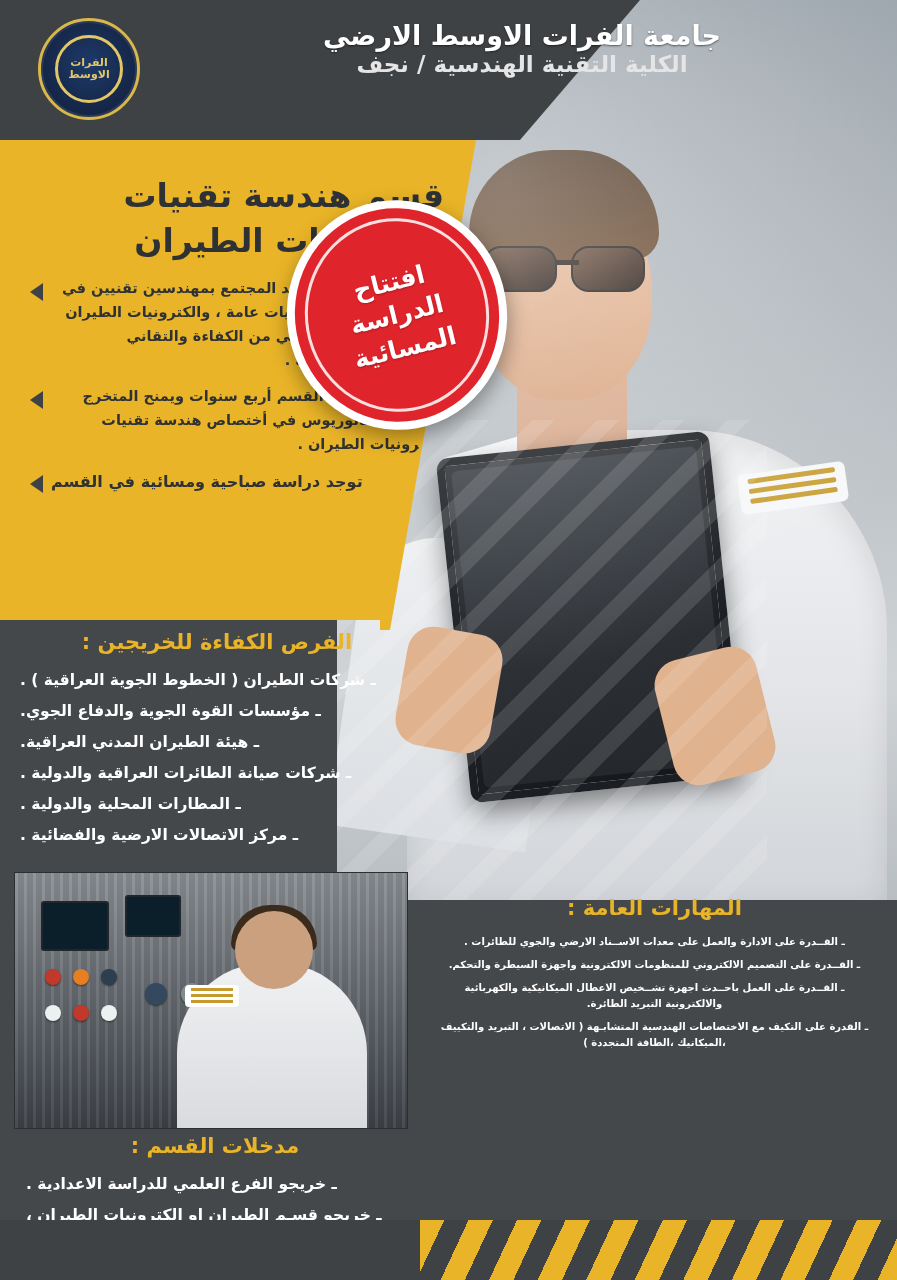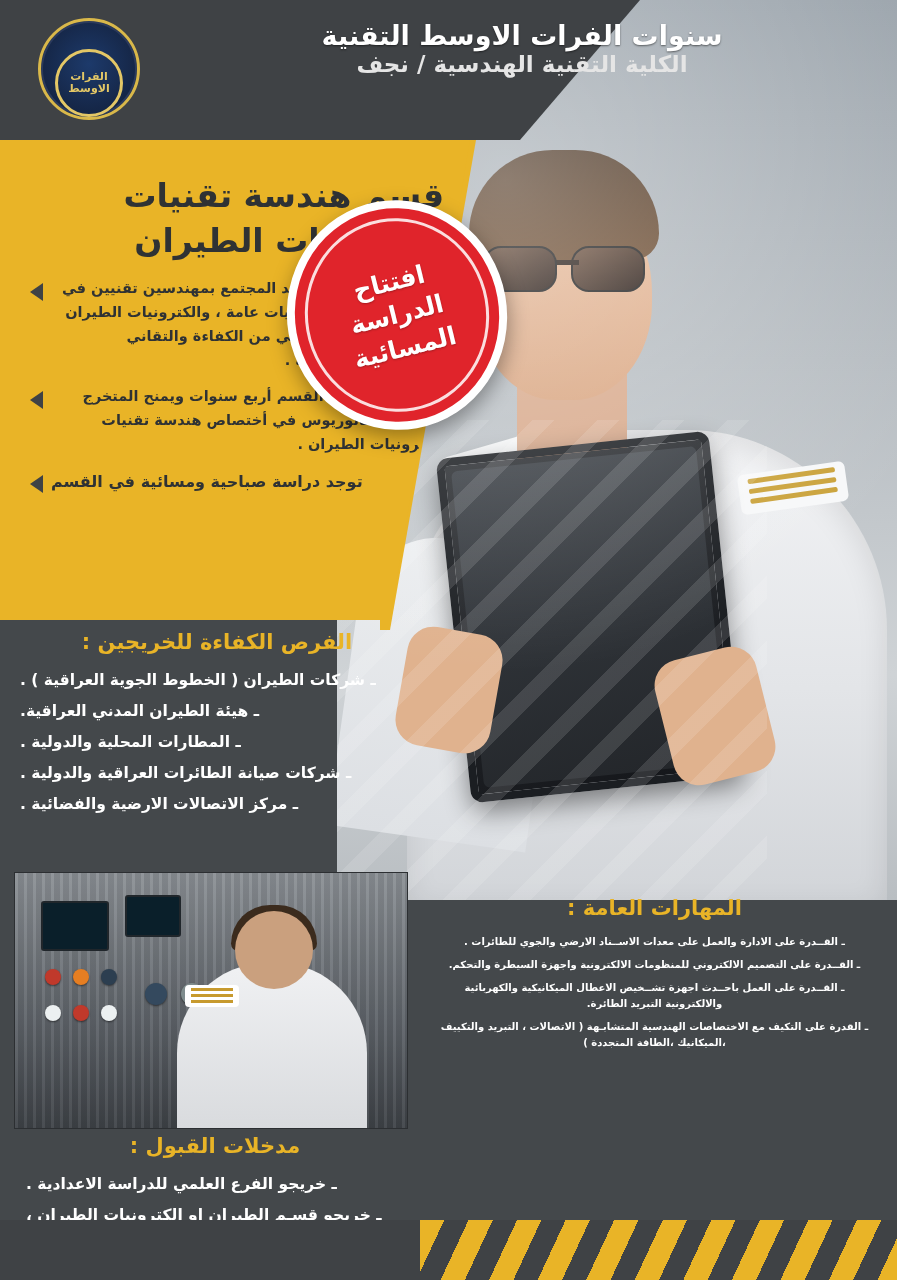--- a/index.html
+++ b/index.html
@@ -115,21 +115,21 @@
     position:absolute;top:0;left:0;width:640px;height:140px;
     background:#3f4245;
     clip-path:polygon(0 0, 640px 0, 520px 140px, 0 140px);
   }
   .logo{
     position:absolute;top:18px;right:calc(897px - 140px);
     width:96px;height:96px;border-radius:50%;
     background:radial-gradient(circle at 50% 45%,#1d3a6b 0%,#16284a 60%,#0f1d38 100%);
     border:3px solid #d9b84a;
     box-shadow:0 0 0 2px #2b3a5c inset;
-    display:flex;align-items:flex-end;justify-content:center;
+    display:flex;align-items:center;justify-content:center;
   }
   .logo .ring{
     width:62px;height:62px;border-radius:50%;
     border:3px solid #e3c766;
     display:flex;align-items:center;justify-content:center;
     color:#e3c766;font-size:11px;font-weight:bold;text-align:center;line-height:1.1;
   }
   .header-text{
     position:absolute;top:20px;right:160px;width:430px;text-align:center;
   }
@@ -299,21 +299,21 @@
       <div class="hand-r"></div>
     </div>
     <div class="stripes"></div>
   </div>
 
   <div class="header-bar"></div>
   <div class="logo">
     <div class="ring">الفرات الاوسط</div>
   </div>
   <div class="header-text">
-    <div class="line1">سنوات الفرات الاوسط التقنية</div>
+    <div class="line1">جامعة الفرات الاوسط الارضي</div>
     <div class="line2">الكلية التقنية الهندسية / نجف</div>
   </div>
 
   <div class="yellow-edge"></div>
 
   <div class="yellow-block">
     <div class="inner">
       <div class="dept-title">قسم هندسة تقنيات الكترونيات الطيران</div>
 
       <div class="bullet-row">
@@ -336,23 +336,24 @@
     <div class="txt">
       <span>افتتاح</span>
       <span>الدراسة</span>
       <span>المسائية</span>
     </div>
   </div>
 
   <div class="jobs">
     <div class="sec-title">الفرص الكفاءة للخريجين :</div>
     <div class="list-item">ـ شركات الطيران ( الخطوط الجوية العراقية ) .</div>
+    <div class="list-item">ـ مؤسسات القوة الجوية والدفاع الجوي.</div>
     <div class="list-item">ـ هيئة الطيران المدني العراقية.</div>
+    <div class="list-item">ـ شركات صيانة الطائرات العراقية والدولية .</div>
     <div class="list-item">ـ المطارات المحلية والدولية .</div>
-    <div class="list-item">ـ شركات صيانة الطائرات العراقية والدولية .</div>
     <div class="list-item">ـ مركز الاتصالات الارضية والفضائية .</div>
   </div>
 
   <div class="cockpit">
     <div class="panel"></div>
     <div class="screen" style="left:26px;top:28px;width:64px;height:46px;"></div>
     <div class="screen" style="left:110px;top:22px;width:52px;height:38px;"></div>
     <div class="knob" style="left:30px;top:96px;width:16px;height:16px;background:#c0392b;"></div>
     <div class="knob" style="left:58px;top:96px;width:16px;height:16px;background:#e67e22;"></div>
     <div class="knob" style="left:86px;top:96px;width:16px;height:16px;background:#2c3e50;"></div>
@@ -375,19 +376,19 @@
   <div class="skills">
     <div class="sec-title">المهارات العامة :</div>
     <div class="list-item">ـ القــدرة على الادارة والعمل على معدات الاســناد الارضي والجوي للطائرات .</div>
     <div class="list-item">ـ القــدرة على التصميم الالكتروني للمنظومات الالكترونية واجهزة السيطرة والتحكم.</div>
     <div class="list-item">ـ القــدرة على العمل باحــدث اجهزة تشــخيص الاعطال الميكانيكية والكهربائية والالكترونية التبريد الطائرة.</div>
     <div class="list-item">ـ القدرة على التكيف مع الاختصاصات الهندسية  المتشابـهة ( الاتصالات ، التبريد والتكييف ،الميكانيك ،الطاقة المتجددة )</div>
   </div>
 
   <div class="bottom-dark"></div>
   <div class="admission">
-    <div class="sec-title">مدخلات القبول :</div>
+    <div class="sec-title">مدخلات القسم :</div>
     <div class="list-item">ـ خريجو الفرع العلمي للدراسة الاعدادية .</div>
     <div class="list-item">ـ خريجو قسـم الطيران او الكترونيات الطيران ، المتفوقين من المعاهد التقنية .</div>
   </div>
 
   <div class="chevrons"></div>
 </div>
 
 </body></html>

